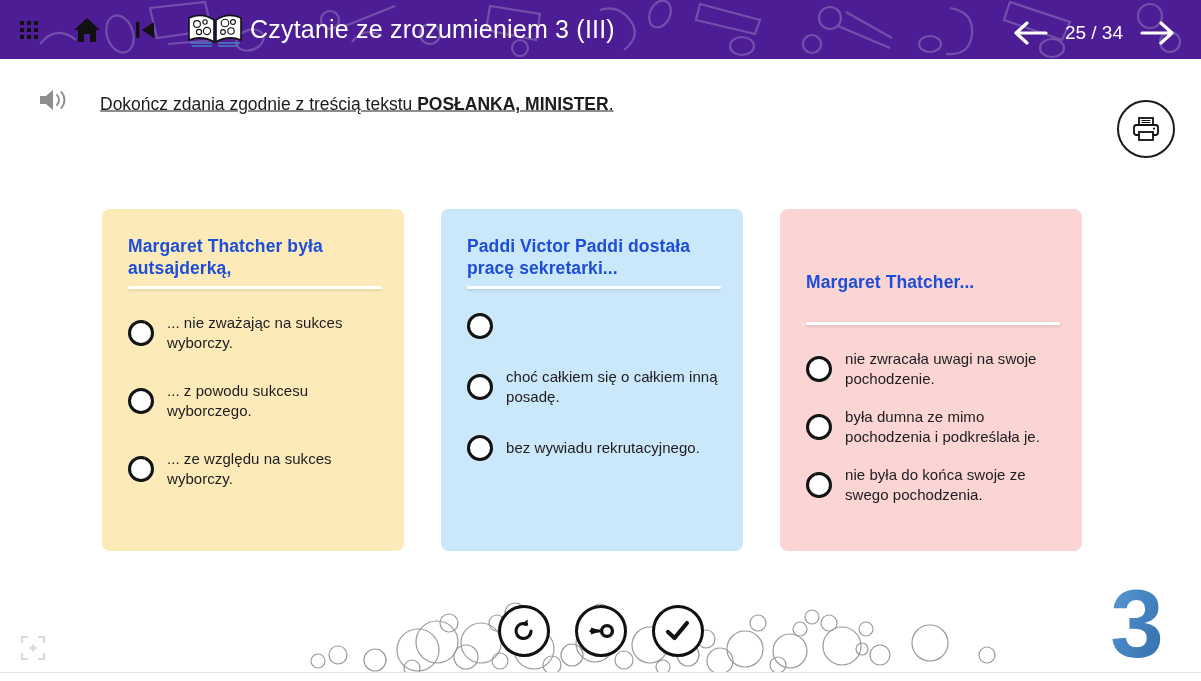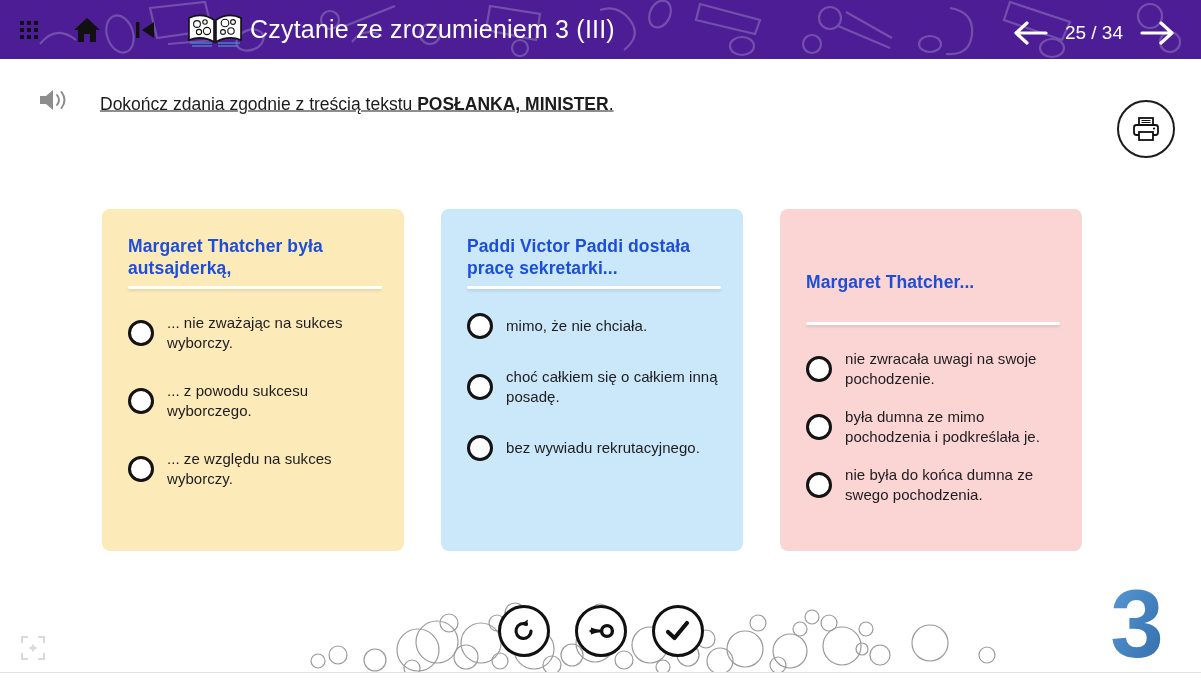--- a/index.html
+++ b/index.html
@@ -278,21 +278,20 @@
     </div>
 
     <div class="card blue">
       <div class="divider-wrap title-box-2line">
         <div class="card-title">Paddi Victor Paddi dostała pracę sekretarki...</div>
         <div class="divider"></div>
       </div>
       <div class="card-body">
         <div class="option">
           <span class="radio"></span>
-          <span class="opt-text">mimo, że nie chciała.</span>
         </div>
         <div class="option">
           <span class="radio"></span>
           <span class="opt-text">choć całkiem się o całkiem inną posadę.</span>
         </div>
         <div class="option">
           <span class="radio"></span>
           <span class="opt-text">bez wywiadu rekrutacyjnego.</span>
         </div>
       </div>
@@ -307,21 +306,21 @@
         <div class="option">
           <span class="radio"></span>
           <span class="opt-text">nie zwracała uwagi na swoje pochodzenie.</span>
         </div>
         <div class="option">
           <span class="radio"></span>
           <span class="opt-text">była dumna ze mimo pochodzenia i podkreślała je.</span>
         </div>
         <div class="option">
           <span class="radio"></span>
-          <span class="opt-text">nie była do końca dumna ze swego pochodzenia.</span>
+          <span class="opt-text">nie była do końca swoje ze swego pochodzenia.</span>
         </div>
       </div>
     </div>
   </div>
 
   <div class="footer">
     <svg class="bubbles" viewBox="0 0 1201 90" preserveAspectRatio="none">
       <g fill="none" stroke="#9a9a9a" stroke-width="1.2">
         <circle cx="318" cy="78" r="7"></circle>
         <circle cx="338" cy="72" r="9"></circle>

